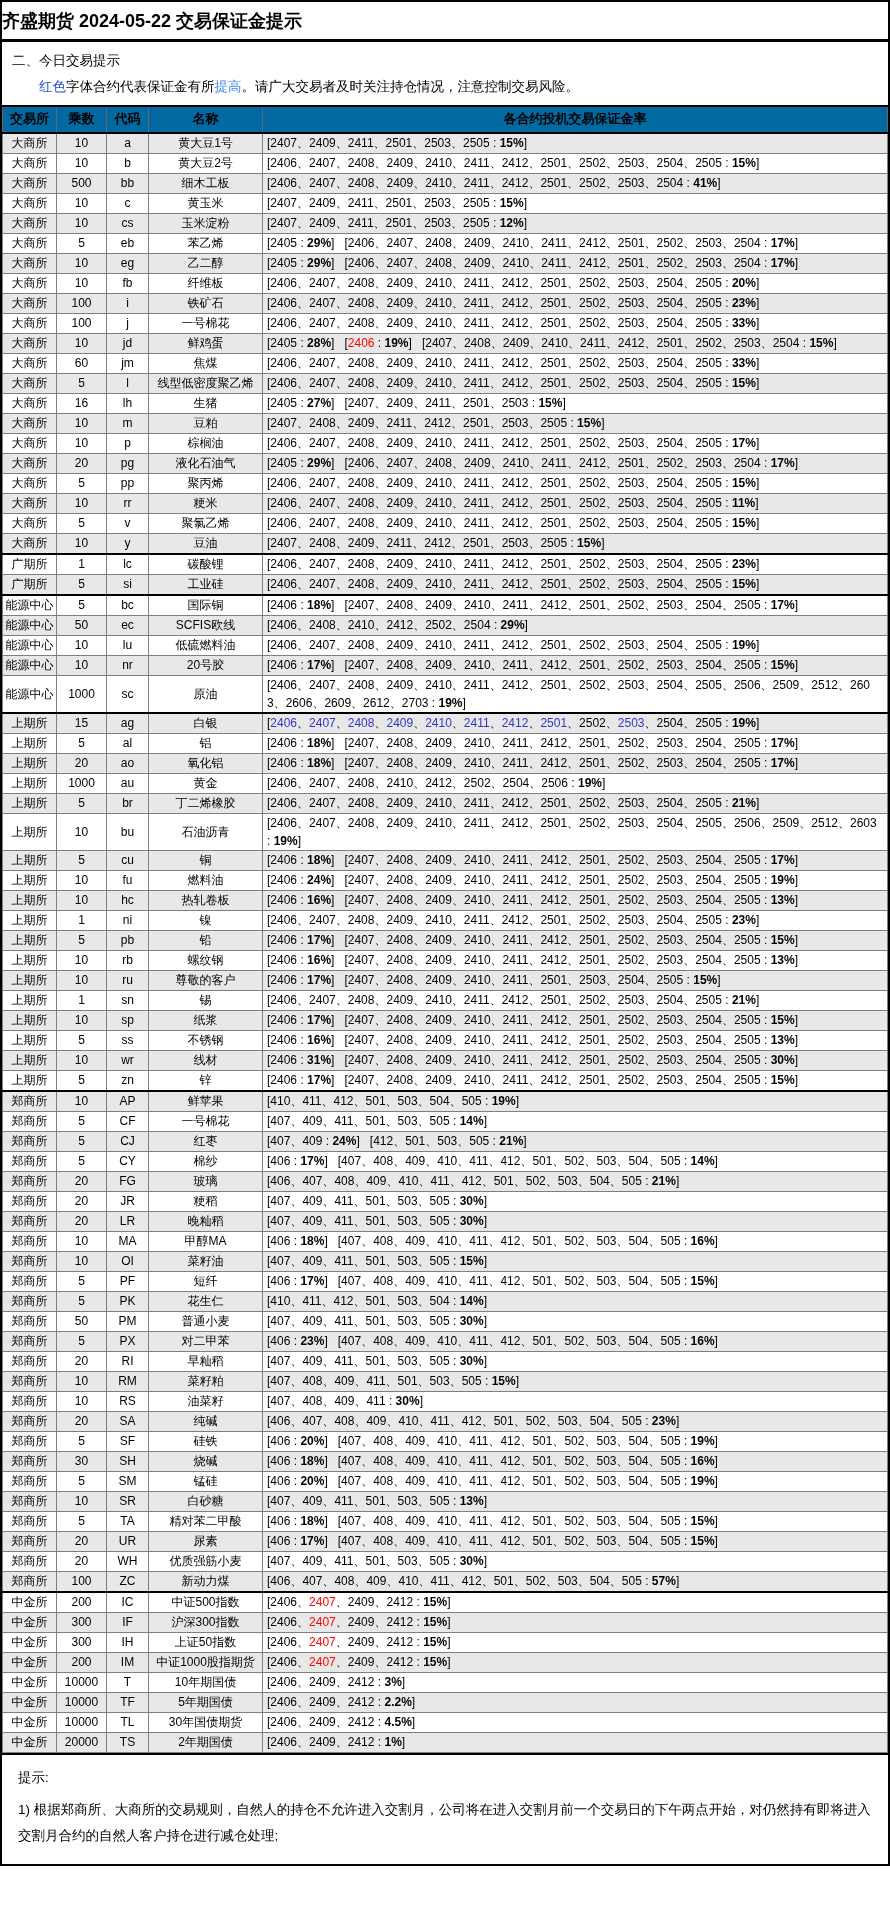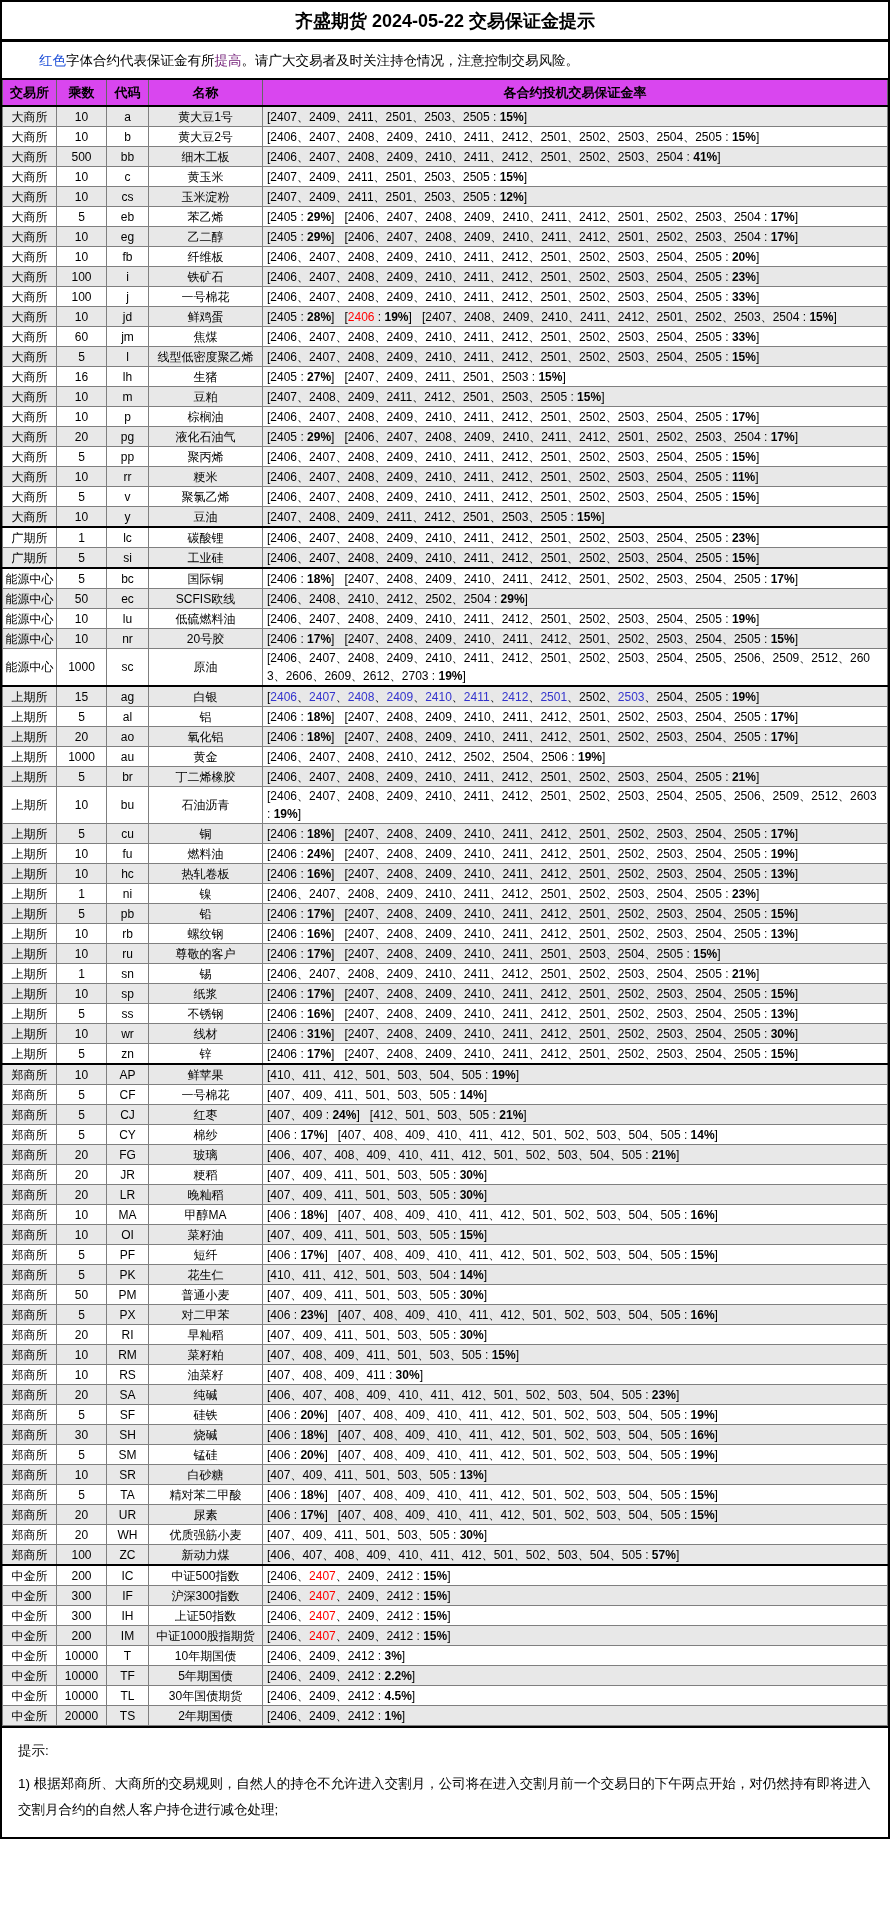--- a/index.html
+++ b/index.html
@@ -1,40 +1,41 @@
 <!DOCTYPE html>
 <html><head>
 <meta charset="utf-8">
 <style>
   html,body{margin:0;padding:0;background:#fff;}
   .page{width:886px;margin:0;border:2px solid #000;font-family:"Liberation Sans","DejaVu Sans",sans-serif;color:#000;background:#fff;}
-  .title{ text-align:center;font-weight:bold;font-size:18px;padding:7px 0 6px;border-bottom:3px solid #000;}
+  .title{ font-weight:bold;font-size:18px;padding:7px 0 6px;border-bottom:3px solid #000;}
   .intro{padding:6px 10px 4px;font-size:13.5px;}
   .intro p{margin:0;line-height:1.95;}
   .indent{text-indent:2em;}
   table{width:100%;border-collapse:collapse;table-layout:fixed;border-top:2px solid #000;}
   col.c-ex{width:54px;} col.c-mul{width:50px;} col.c-code{width:42px;} col.c-name{width:114px;}
-  th{font-size:13px;font-weight:bold;border:1px solid #666;border-bottom:2px solid #000;height:25px;background:#d946ef;padding:0 2px;}
+  th{font-size:13px;font-weight:bold;border:1px solid #666;border-bottom:2px solid #000;height:25px;background:#0369a1;padding:0 2px;}
   td{border:1px solid #7f7f7f;height:19px;font-size:12px;text-align:center;padding:0 1px;line-height:18px;}
   td.rate{text-align:left;padding:0 4px;white-space:normal;word-break:break-all;}
   tr.alt{background:#e8e8e8;}
   tr.sec td{border-top:2px solid #000;}
   .grp{margin-right:10px;}
   .grp b{font-weight:bold;}
   .notes{padding:4px 10px 8px;font-size:13.5px;border-top:2px solid #000;}
   .notes p{margin:6px;line-height:1.95;}
 </style>
 </head>
 <body>
 
 <div class="page">
   <div class="title">齐盛期货 2024-05-22 交易保证金提示</div>
 
   <div class="intro">
-    <p class="indent"><span style="color: #1d4ed8;">红色</span><span>字体合约代表保证金有所</span><span style="color: #701a75;">提高</span><span>。请广大交易者及时关注持仓情况，注意控制交易风险。</span></p>
+    <p>二、今日交易提示</p>
+    <p class="indent"><span style="color: #1d4ed8;">红色</span><span>字体合约代表保证金有所</span><span style="color: #3b82f6;">提高</span><span>。请广大交易者及时关注持仓情况，注意控制交易风险。</span></p>
   </div>
 
   <table>
     <colgroup>
       <col class="c-ex">
         <col class="c-mul">
         <col class="c-code">
         <col class="c-name">
         <col>
     </colgroup>

